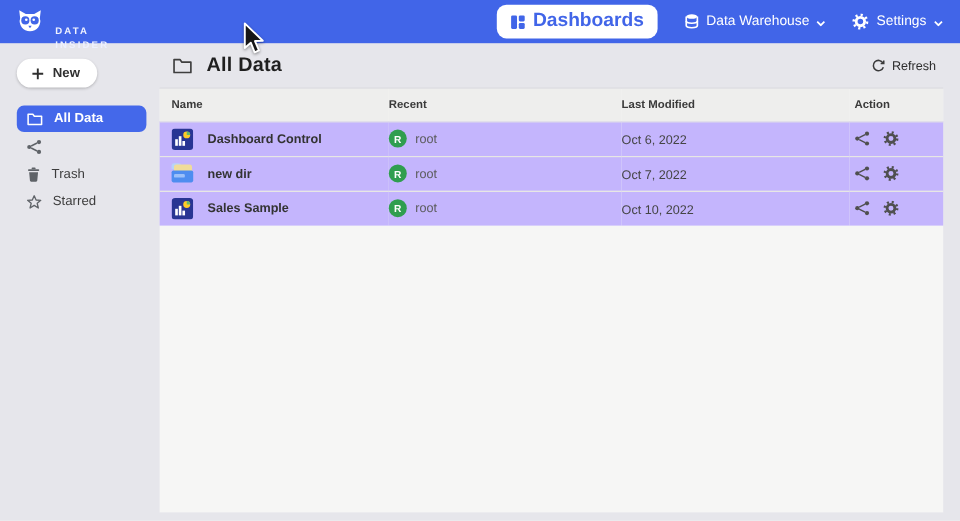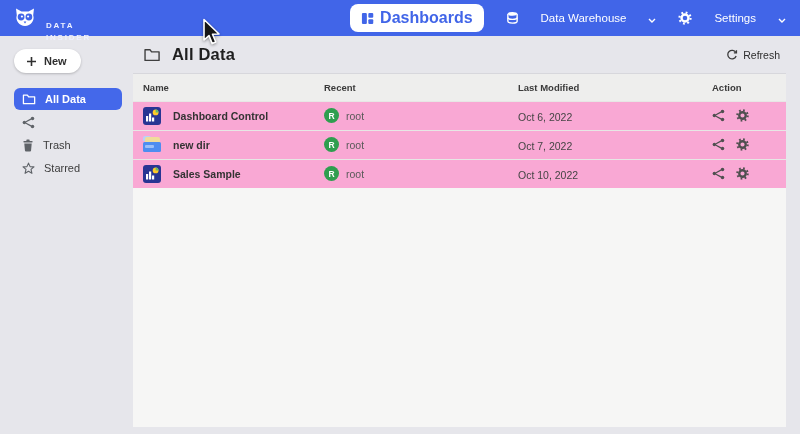--- a/index.html
+++ b/index.html
@@ -18,21 +18,21 @@
   }
   .logo { display:flex; align-items:center; gap:8px; }
   .logo-text { color:#eef1ff; font-size:8px; font-weight:bold; letter-spacing:1.8px; line-height:1.45;margin-top:28px; }
   .nav-right { display:flex; align-items:center; gap:22px; }
   .dashboards-btn {
     background:#fff; color:#4165e8; border:none; border-radius:8px;
     padding:5px 11px; display:flex; align-items:center; gap:6px;
     font-size:16px; font-weight:bold; font-family:inherit; cursor:pointer;
   }
   .nav-menu {
-    color:#fff; font-size:11.5px; display:flex; align-items:center; gap:22px; cursor:pointer;
+    color:#fff; font-size:11.5px; display:flex; align-items:center; gap:6px; cursor:pointer;
   }
   .chev { display:inline-block; margin-top:1px; }
 
   
   .layout { display:flex; height:398px; }
 
   
   .sidebar { width:133px; flex:0 0 133px; padding:13px 11px 0 14px; }
   .new-btn {
     background:#fff; border:none; border-radius:15px; cursor:pointer;
@@ -66,21 +66,21 @@
   .panel { height:353px; background:#f6f6f5; }
   table { width:100%; border-collapse:collapse; }
   thead th {
     background:#eeeeed; height:27px; text-align:left;
     font-size:9.5px; font-weight:bold; color:#3a3a3a;
   }
   th.c-name { width:191px; padding-left:10px; }
   th.c-owner { width:194px; }
   th.c-mod  { width:190px; }
   th.c-action { padding-left:4px; }
-  tbody tr { height:29px; border-top:1px solid #e7e7e5; background:#f9a8d4; }
+  tbody tr { height:29px; border-top:1px solid #e7e7e5; background:#c4b5fd; }
   td { vertical-align:middle; }
   .name-cell { display:flex; align-items:center; gap:12px; padding-left:10px; }
   .row-name { font-size:10.5px; font-weight:bold; color:#333; }
   .owner-cell { display:flex; align-items:center; gap:7px; }
   .avatar {
     width:15px; height:15px; border-radius:50%; background:#2f9e4f;
     color:#fff; font-size:8.5px; font-weight:bold;
     display:flex; align-items:center; justify-content:center;
   }
   .owner-name { font-size:10.5px; color:#5a5a5a; }

